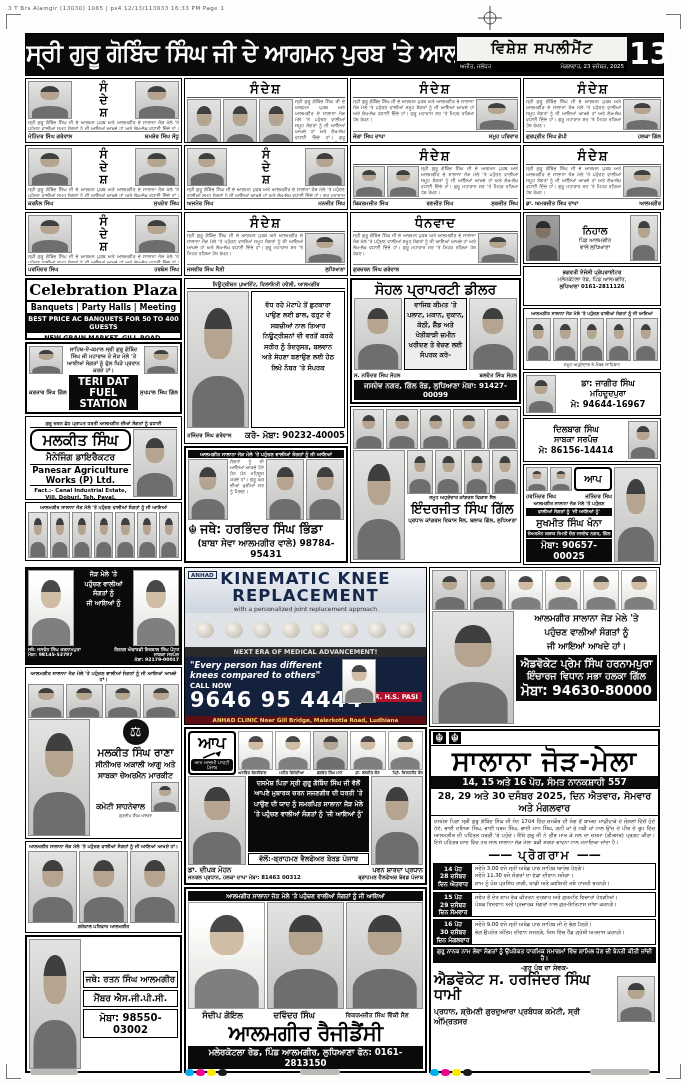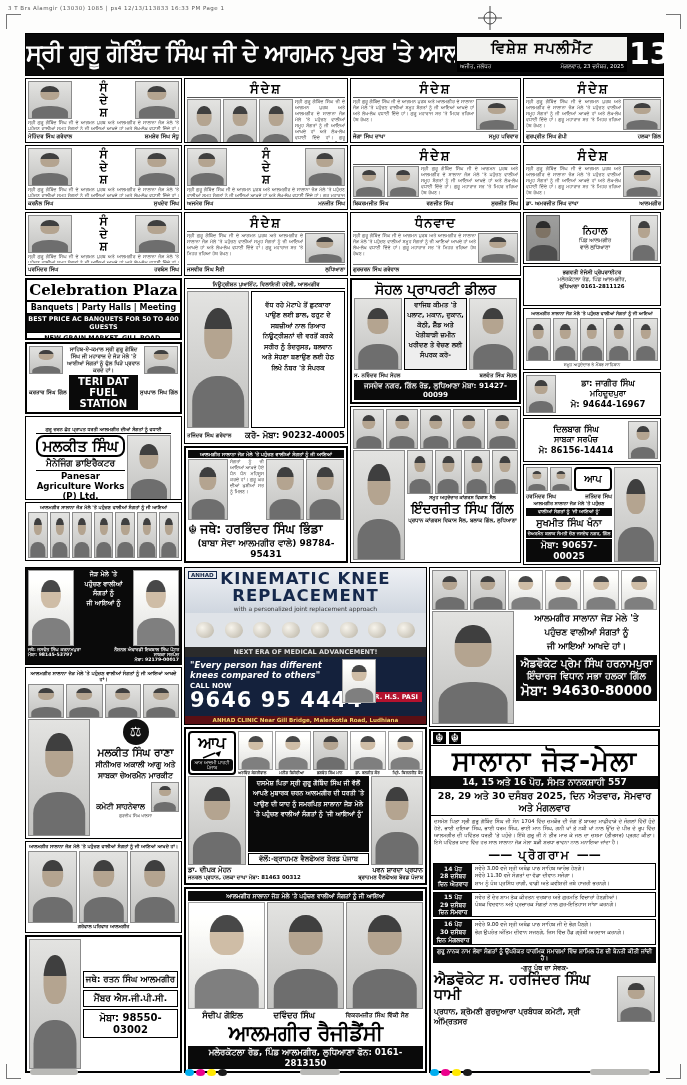--- a/index.html
+++ b/index.html
@@ -262,21 +262,21 @@
           <div class="photo" style="width:34px"></div>
         </div>
         <div class="row" style="align-items:center">
           <span class="tiny b">ਕਰਤਾਰ ਸਿੰਘ ਗਿੱਲ</span>
           <div class="fuel-name" style="flex:1">TERI DAT FUEL STATION</div>
           <span class="tiny b">ਸੁਖਪਾਲ ਸਿੰਘ ਗਿੱਲ</span>
         </div>
         <div class="fuel-addr">VILL. GILL, LDH M. 84275-00010</div>
       </div>
 
-      <div class="ad" style="height:84px;padding:10px;">
+      <div class="ad" style="height:84px;padding:4px;">
         <div class="tiny b ctr" style="border-bottom:1px solid #000;font-size:4.8px;">ਗੁਰੂ ਚਰਨ ਛੋਹ ਪ੍ਰਾਪਤ ਧਰਤੀ ਆਲਮਗੀਰ ਦੀਆਂ ਸੰਗਤਾਂ ਨੂੰ ਵਧਾਈ</div>
         <div class="row" style="height:68px;margin-top:1px;">
           <div class="col" style="flex:1;gap:1px;">
             <div class="pan-name">ਮਲਕੀਤ ਸਿੰਘ</div>
             <div class="b ctr" style="font-size:9px">ਮੈਨੇਜਿੰਗ ਡਾਇਰੈਕਟਰ</div>
             <div class="pan-co">Panesar Agriculture Works (P) Ltd.</div>
             <div class="tiny b ctr">Fact.:- Canal Industrial Estate, Vill. Doburj, Teh. Payal, Ludhiana.</div>
           </div>
           <div class="photo" style="width:44px"></div>
         </div>
@@ -574,21 +574,21 @@
                 <span>ਮਨੀਸ਼ ਸਿਸੋਦੀਆ</span>
                 <span>ਭਗਵੰਤ ਸਿੰਘ ਮਾਨ</span>
                 <span>ਡਾ. ਬਲਜੀਤ ਕੌਰ</span>
                 <span>ਪ੍ਰਿੰ. ਕਿਰਨਜੀਤ ਕੌਰ</span>
             </div>
           </div>
         </div>
         <div class="row" style="flex:1">
           <div class="photo" style="width:58px"></div>
           <div class="col" style="flex:1;gap:1px;">
-            <div class="inv ctr" style="flex:1;font-size:6.4px;font-weight:bold;padding:2px;line-height:1.6;">ਦਸਮੇਸ਼ ਪਿਤਾ ਸ੍ਰੀ ਗੁਰੂ ਗੋਬਿੰਦ ਸਿੰਘ ਜੀ ਵੱਲੋਂ ਆਪਣੇ ਮੁਬਾਰਕ ਚਰਨ ਆਲਮਗੀਰ ਦੀ ਧਰਤੀ 'ਤੇ ਪਾਉਣ ਦੀ ਯਾਦ ਨੂੰ ਸਮਰਪਿਤ ਸਾਲਾਨਾ ਜੋੜ ਮੇਲੇ 'ਤੇ ਪਹੁੰਚਣ ਵਾਲੀਆਂ ਸੰਗਤਾਂ ਨੂੰ 'ਜੀ ਆਇਆਂ ਨੂੰ'</div>
+            <div class="inv ctr" style="flex:1;font-size:6.4px;font-weight:bold;padding:2px;line-height:1.6;">ਦਸਮੇਸ਼ ਪਿਤਾ ਸ੍ਰੀ ਗੁਰੂ ਗੋਬਿੰਦ ਸਿੰਘ ਜੀ ਵੱਲੋਂ ਆਪਣੇ ਮੁਬਾਰਕ ਚਰਨ ਸਜਣਗੀਰ ਦੀ ਧਰਤੀ 'ਤੇ ਪਾਉਣ ਦੀ ਯਾਦ ਨੂੰ ਸਮਰਪਿਤ ਸਾਲਾਨਾ ਜੋੜ ਮੇਲੇ 'ਤੇ ਪਹੁੰਚਣ ਵਾਲੀਆਂ ਸੰਗਤਾਂ ਨੂੰ 'ਜੀ ਆਇਆਂ ਨੂੰ'</div>
             <div class="namebox" style="font-size:7px;padding:1px;">ਵੱਲੋਂ:-ਬ੍ਰਾਹਮਣ ਵੈਲਫੇਅਰ ਬੋਰਡ ਪੰਜਾਬ</div>
           </div>
           <div class="photo" style="width:52px"></div>
         </div>
         <div class="row" style="justify-content:space-between;font-size:5.4px;font-weight:bold;">
           <div><span class="b" style="font-size:7px">ਡਾ. ਦੀਪਕ ਮੋਹਨ</span><br><span>ਜਨਰਲ ਪ੍ਰਧਾਨ, ਹਲਕਾ ਦਾਖਾ ਮੋਬਾ: 81463 00312</span></div>
           <div style="text-align:right"><span class="b" style="font-size:6.4px">ਪਵਨ ਸ਼ਾਰਦਾ ਪ੍ਰਧਾਨ</span><br><span>ਬ੍ਰਾਹਮਣ ਵੈਲਫੇਅਰ ਬੋਰਡ ਪੰਜਾਬ</span></div>
         </div>
       </div>
 

